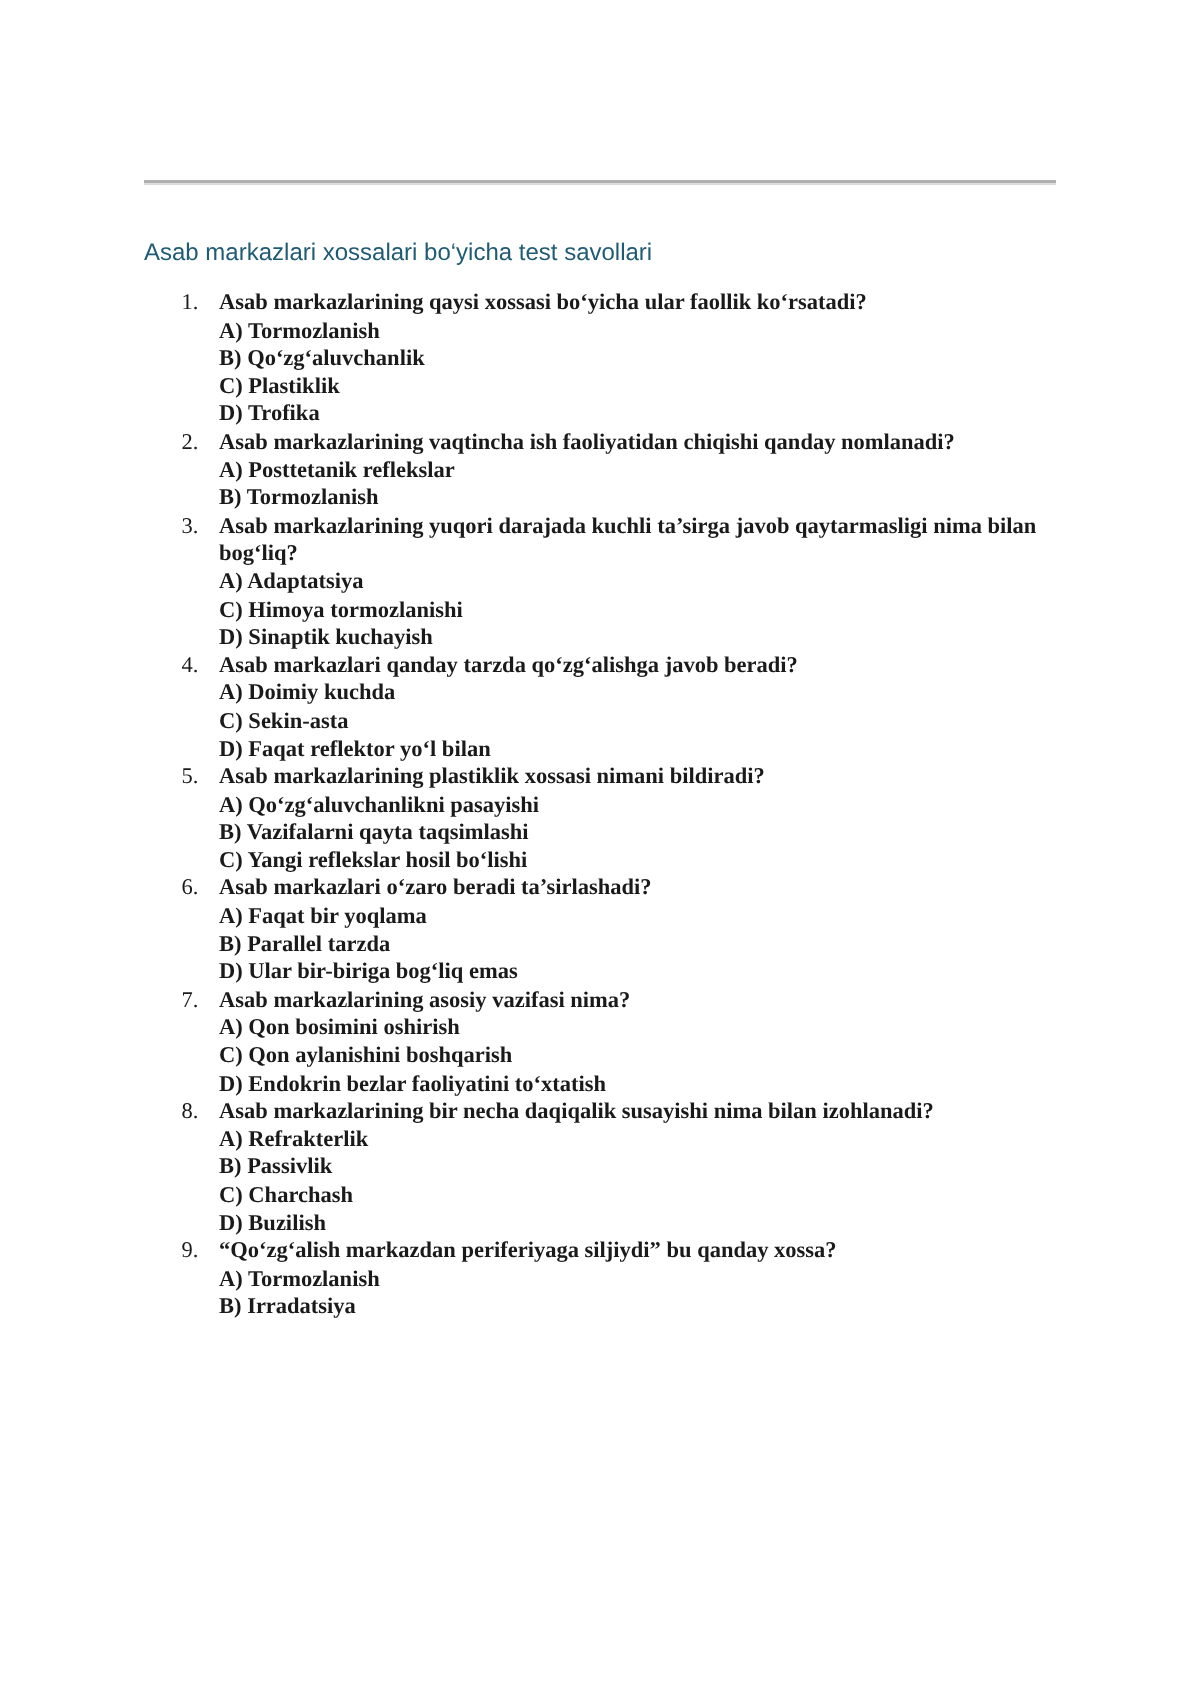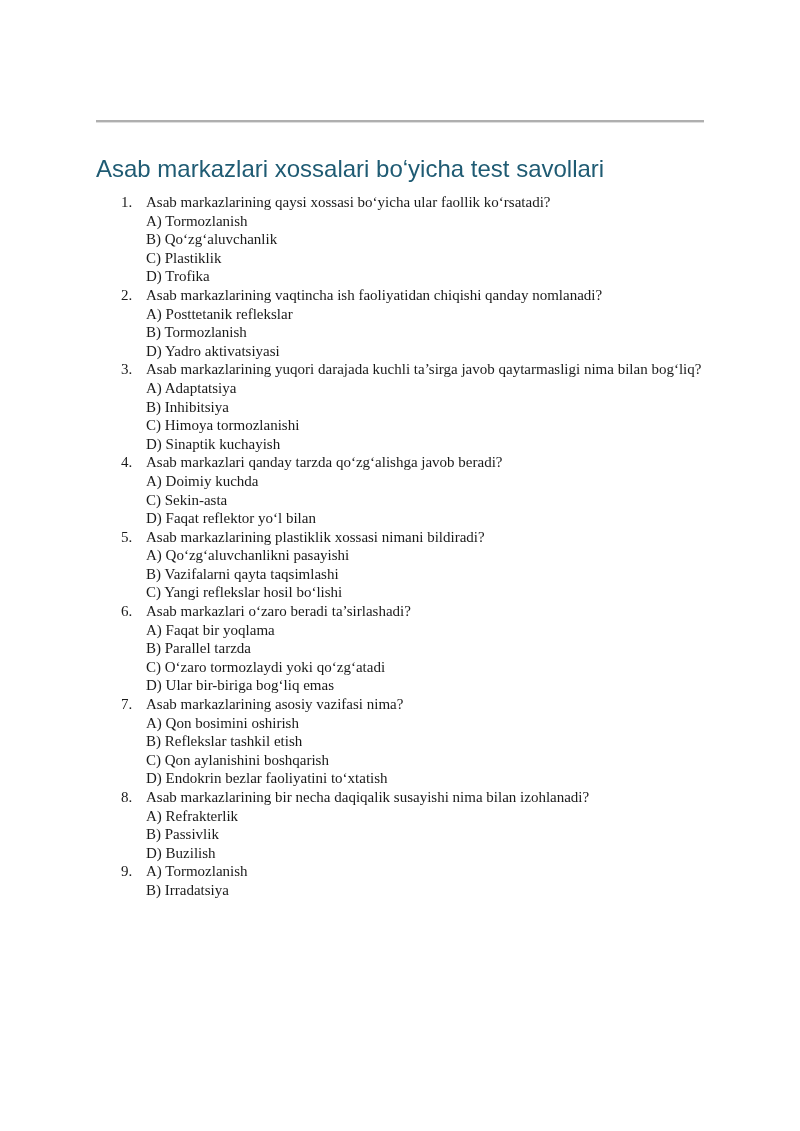--- a/index.html
+++ b/index.html
@@ -20,21 +20,21 @@
   }
   .top-rule {
     margin-top: 120px;
     height: 2px;
     background: #afafaf;
     border-bottom: 1px solid #dedede;
   }
   .doc-title {
     font-family: "Liberation Sans", "DejaVu Sans", sans-serif;
     font-weight: 400;
-    font-size: 24px;
+    font-size: 16px;
     line-height: 26px;
     color: #1f5b73;
     margin: 33px 0 11px 0;
   }
   .questions {
     list-style: none;
     margin: 0;
     padding: 0;
     font-family: "Liberation Serif", "DejaVu Serif", serif;
     font-size: 15px;
@@ -45,20 +45,21 @@
     position: relative;
     padding-left: 50px;
   }
   .qnum {
     position: absolute;
     left: 25px;
     top: 0;
   }
   .qtext, .option {
     white-space: normal;
+    font-weight: bold;
   }
 </style>
 </head>
 <body>
 
 <div class="page">
   <div class="top-rule"></div>
   <h1 class="doc-title">Asab markazlari xossalari bo‘yicha test savollari</h1>
   <ol class="questions" id="question-list">
   <li class="question">
@@ -68,28 +69,26 @@
         <div class="option">B) Qo‘zg‘aluvchanlik</div>
         <div class="option">C) Plastiklik</div>
         <div class="option">D) Trofika</div>
       </li>
 
   <li class="question">
     <span class="qnum">2.</span>
     <div class="qtext">Asab markazlarining vaqtincha ish faoliyatidan chiqishi qanday nomlanadi?</div>
   <div class="option">A) Posttetanik reflekslar</div>
         <div class="option">B) Tormozlanish</div>
-        <div class="option">D) Yadro aktivatsiyasi</div>
       </li>
 
   <li class="question">
     <span class="qnum">3.</span>
     <div class="qtext">Asab markazlarining yuqori darajada kuchli ta’sirga javob qaytarmasligi nima bilan bog‘liq?</div>
   <div class="option">A) Adaptatsiya</div>
-        <div class="option">B) Inhibitsiya</div>
         <div class="option">C) Himoya tormozlanishi</div>
         <div class="option">D) Sinaptik kuchayish</div>
       </li>
 
   <li class="question">
     <span class="qnum">4.</span>
     <div class="qtext">Asab markazlari qanday tarzda qo‘zg‘alishga javob beradi?</div>
   <div class="option">A) Doimiy kuchda</div>
         <div class="option">C) Sekin-asta</div>
         <div class="option">D) Faqat reflektor yo‘l bilan</div>
@@ -101,40 +100,40 @@
   <div class="option">A) Qo‘zg‘aluvchanlikni pasayishi</div>
         <div class="option">B) Vazifalarni qayta taqsimlashi</div>
         <div class="option">C) Yangi reflekslar hosil bo‘lishi</div>
       </li>
 
   <li class="question">
     <span class="qnum">6.</span>
     <div class="qtext">Asab markazlari o‘zaro beradi ta’sirlashadi?</div>
   <div class="option">A) Faqat bir yoqlama</div>
         <div class="option">B) Parallel tarzda</div>
-        <div class="option">C) O‘zaro tormozlaydi yoki qo‘zg‘atadi</div>
         <div class="option">D) Ular bir-biriga bog‘liq emas</div>
       </li>
 
   <li class="question">
     <span class="qnum">7.</span>
     <div class="qtext">Asab markazlarining asosiy vazifasi nima?</div>
   <div class="option">A) Qon bosimini oshirish</div>
-        <div class="option">B) Reflekslar tashkil etish</div>
         <div class="option">C) Qon aylanishini boshqarish</div>
         <div class="option">D) Endokrin bezlar faoliyatini to‘xtatish</div>
       </li>
 
   <li class="question">
     <span class="qnum">8.</span>
     <div class="qtext">Asab markazlarining bir necha daqiqalik susayishi nima bilan izohlanadi?</div>
   <div class="option">A) Refrakterlik</div>
         <div class="option">B) Passivlik</div>
+        <div class="option">C) Charchash</div>
         <div class="option">D) Buzilish</div>
       </li>
 
   <li class="question">
     <span class="qnum">9.</span>
+    <div class="qtext">“Qo‘zg‘alish markazdan periferiyaga siljiydi” bu qanday xossa?</div>
   <div class="option">A) Tormozlanish</div>
         <div class="option">B) Irradatsiya</div>
       </li>
 </ol>
 </div>
 
 </body></html>

